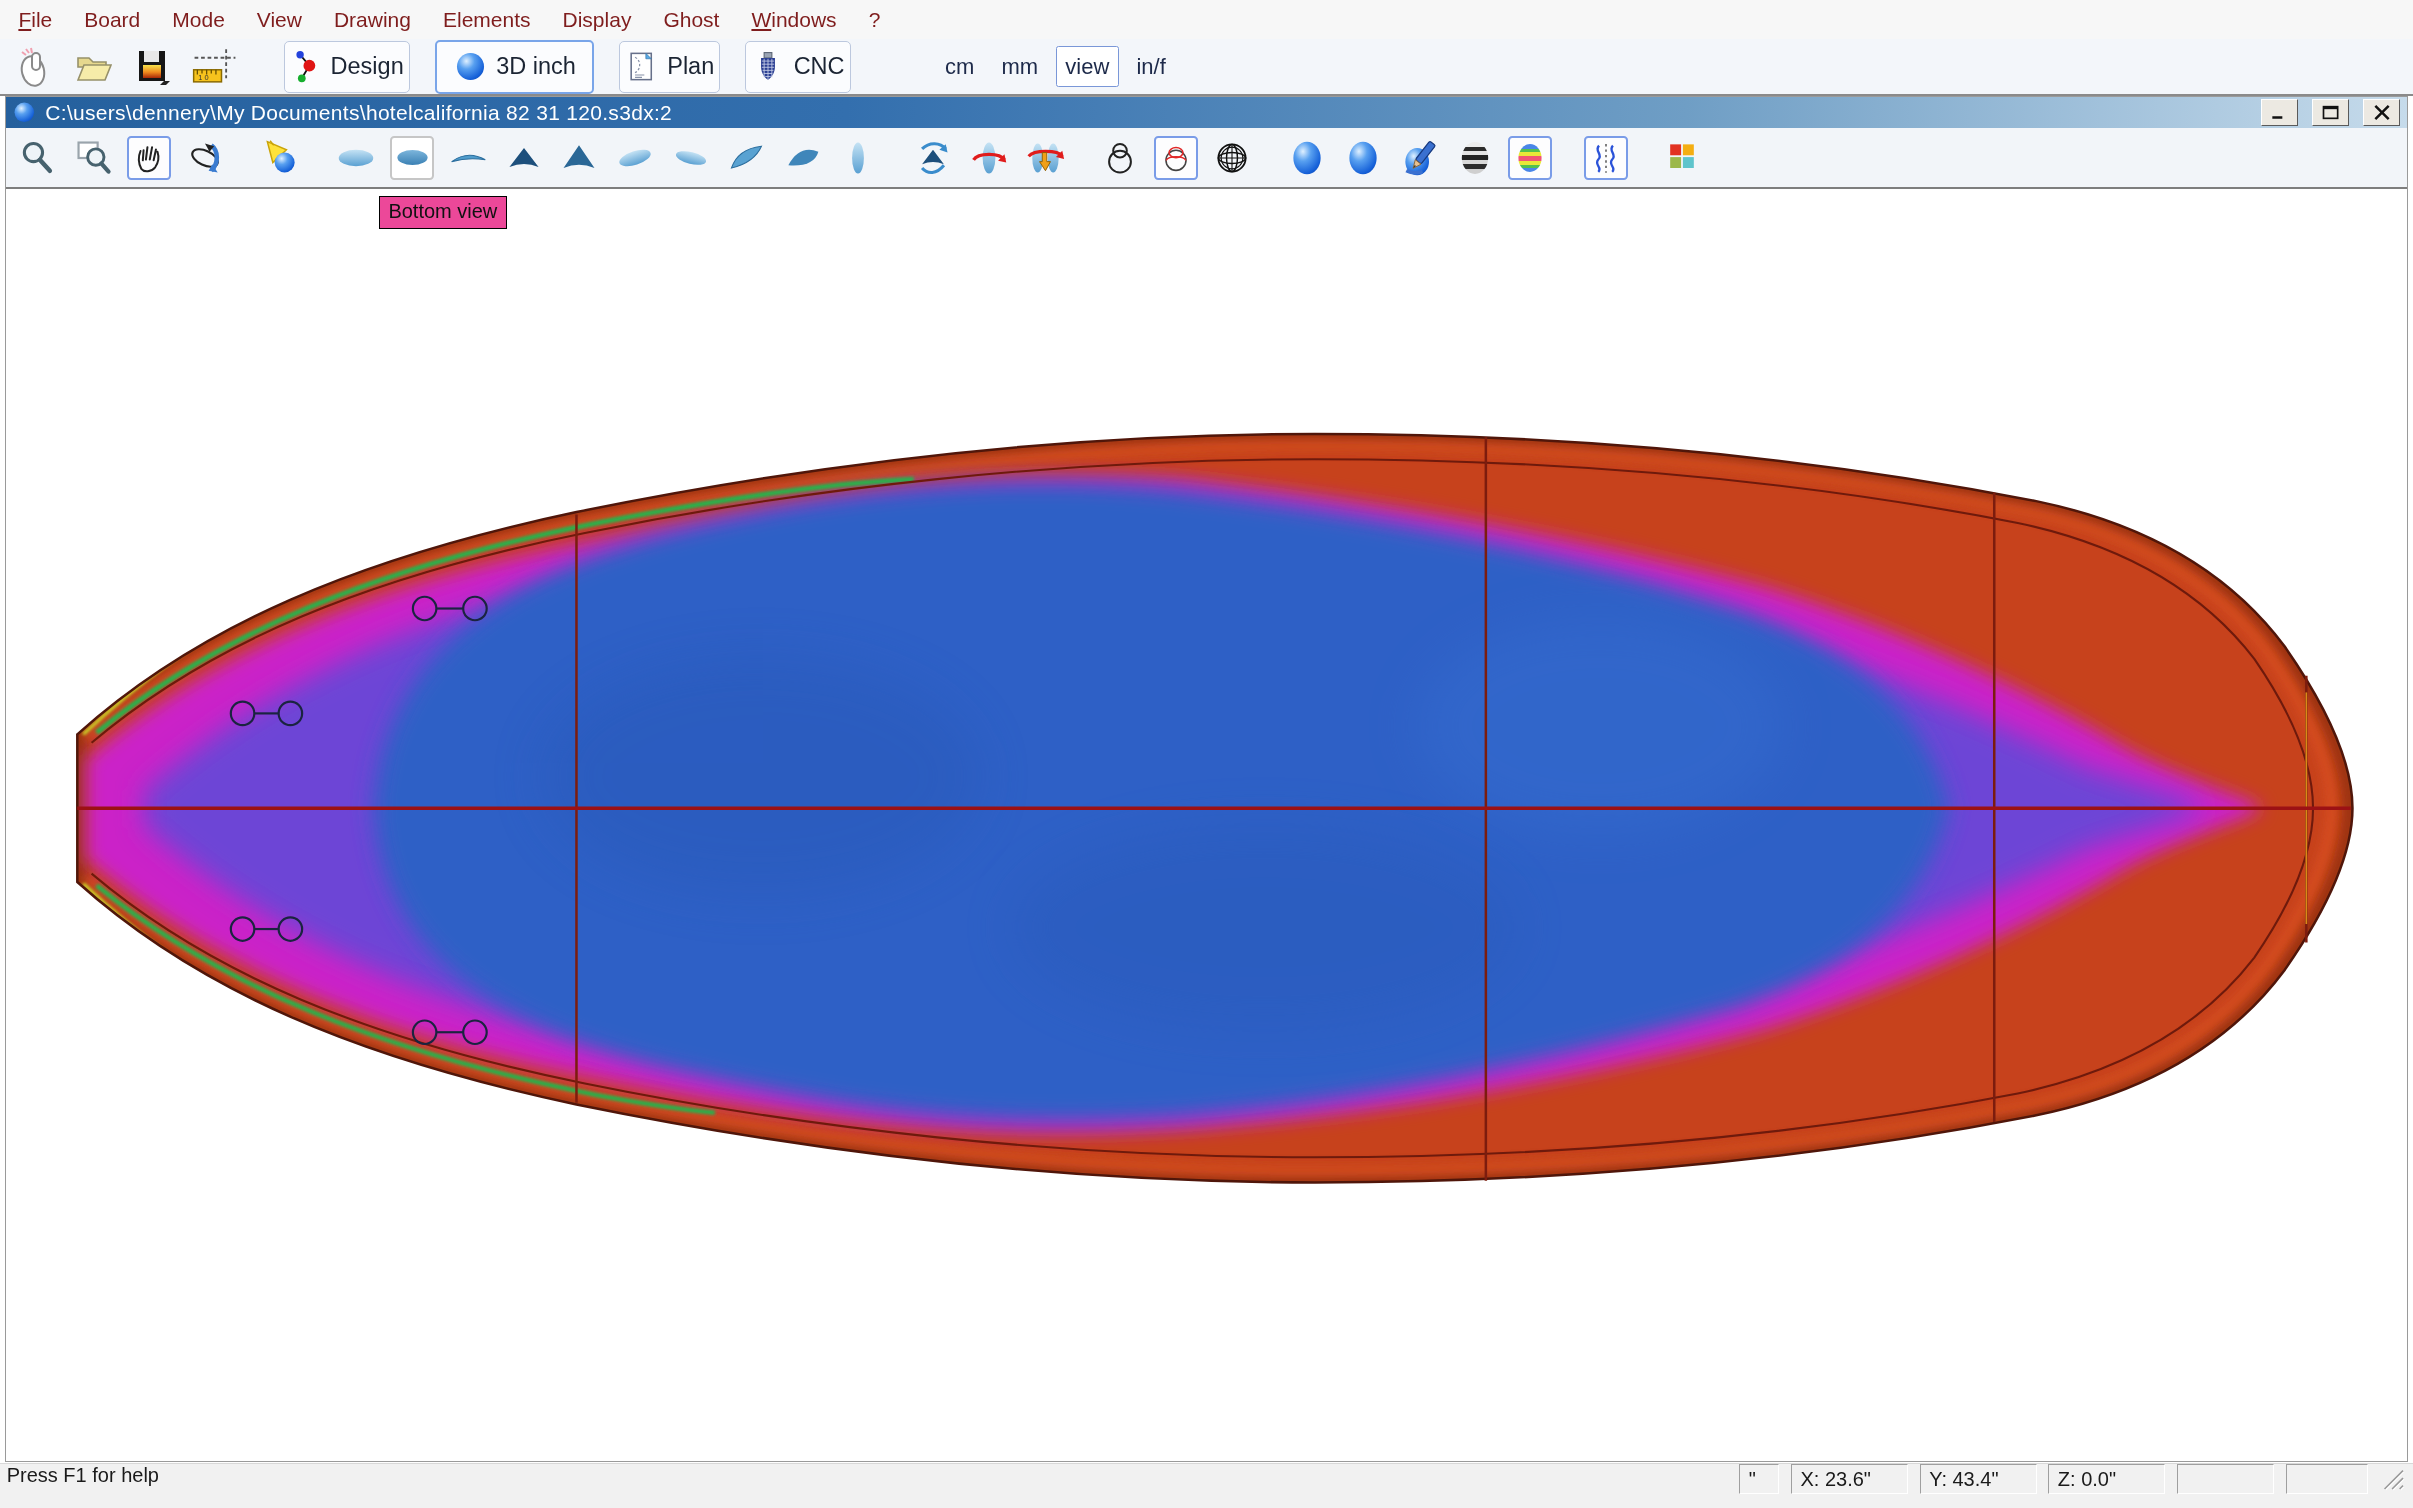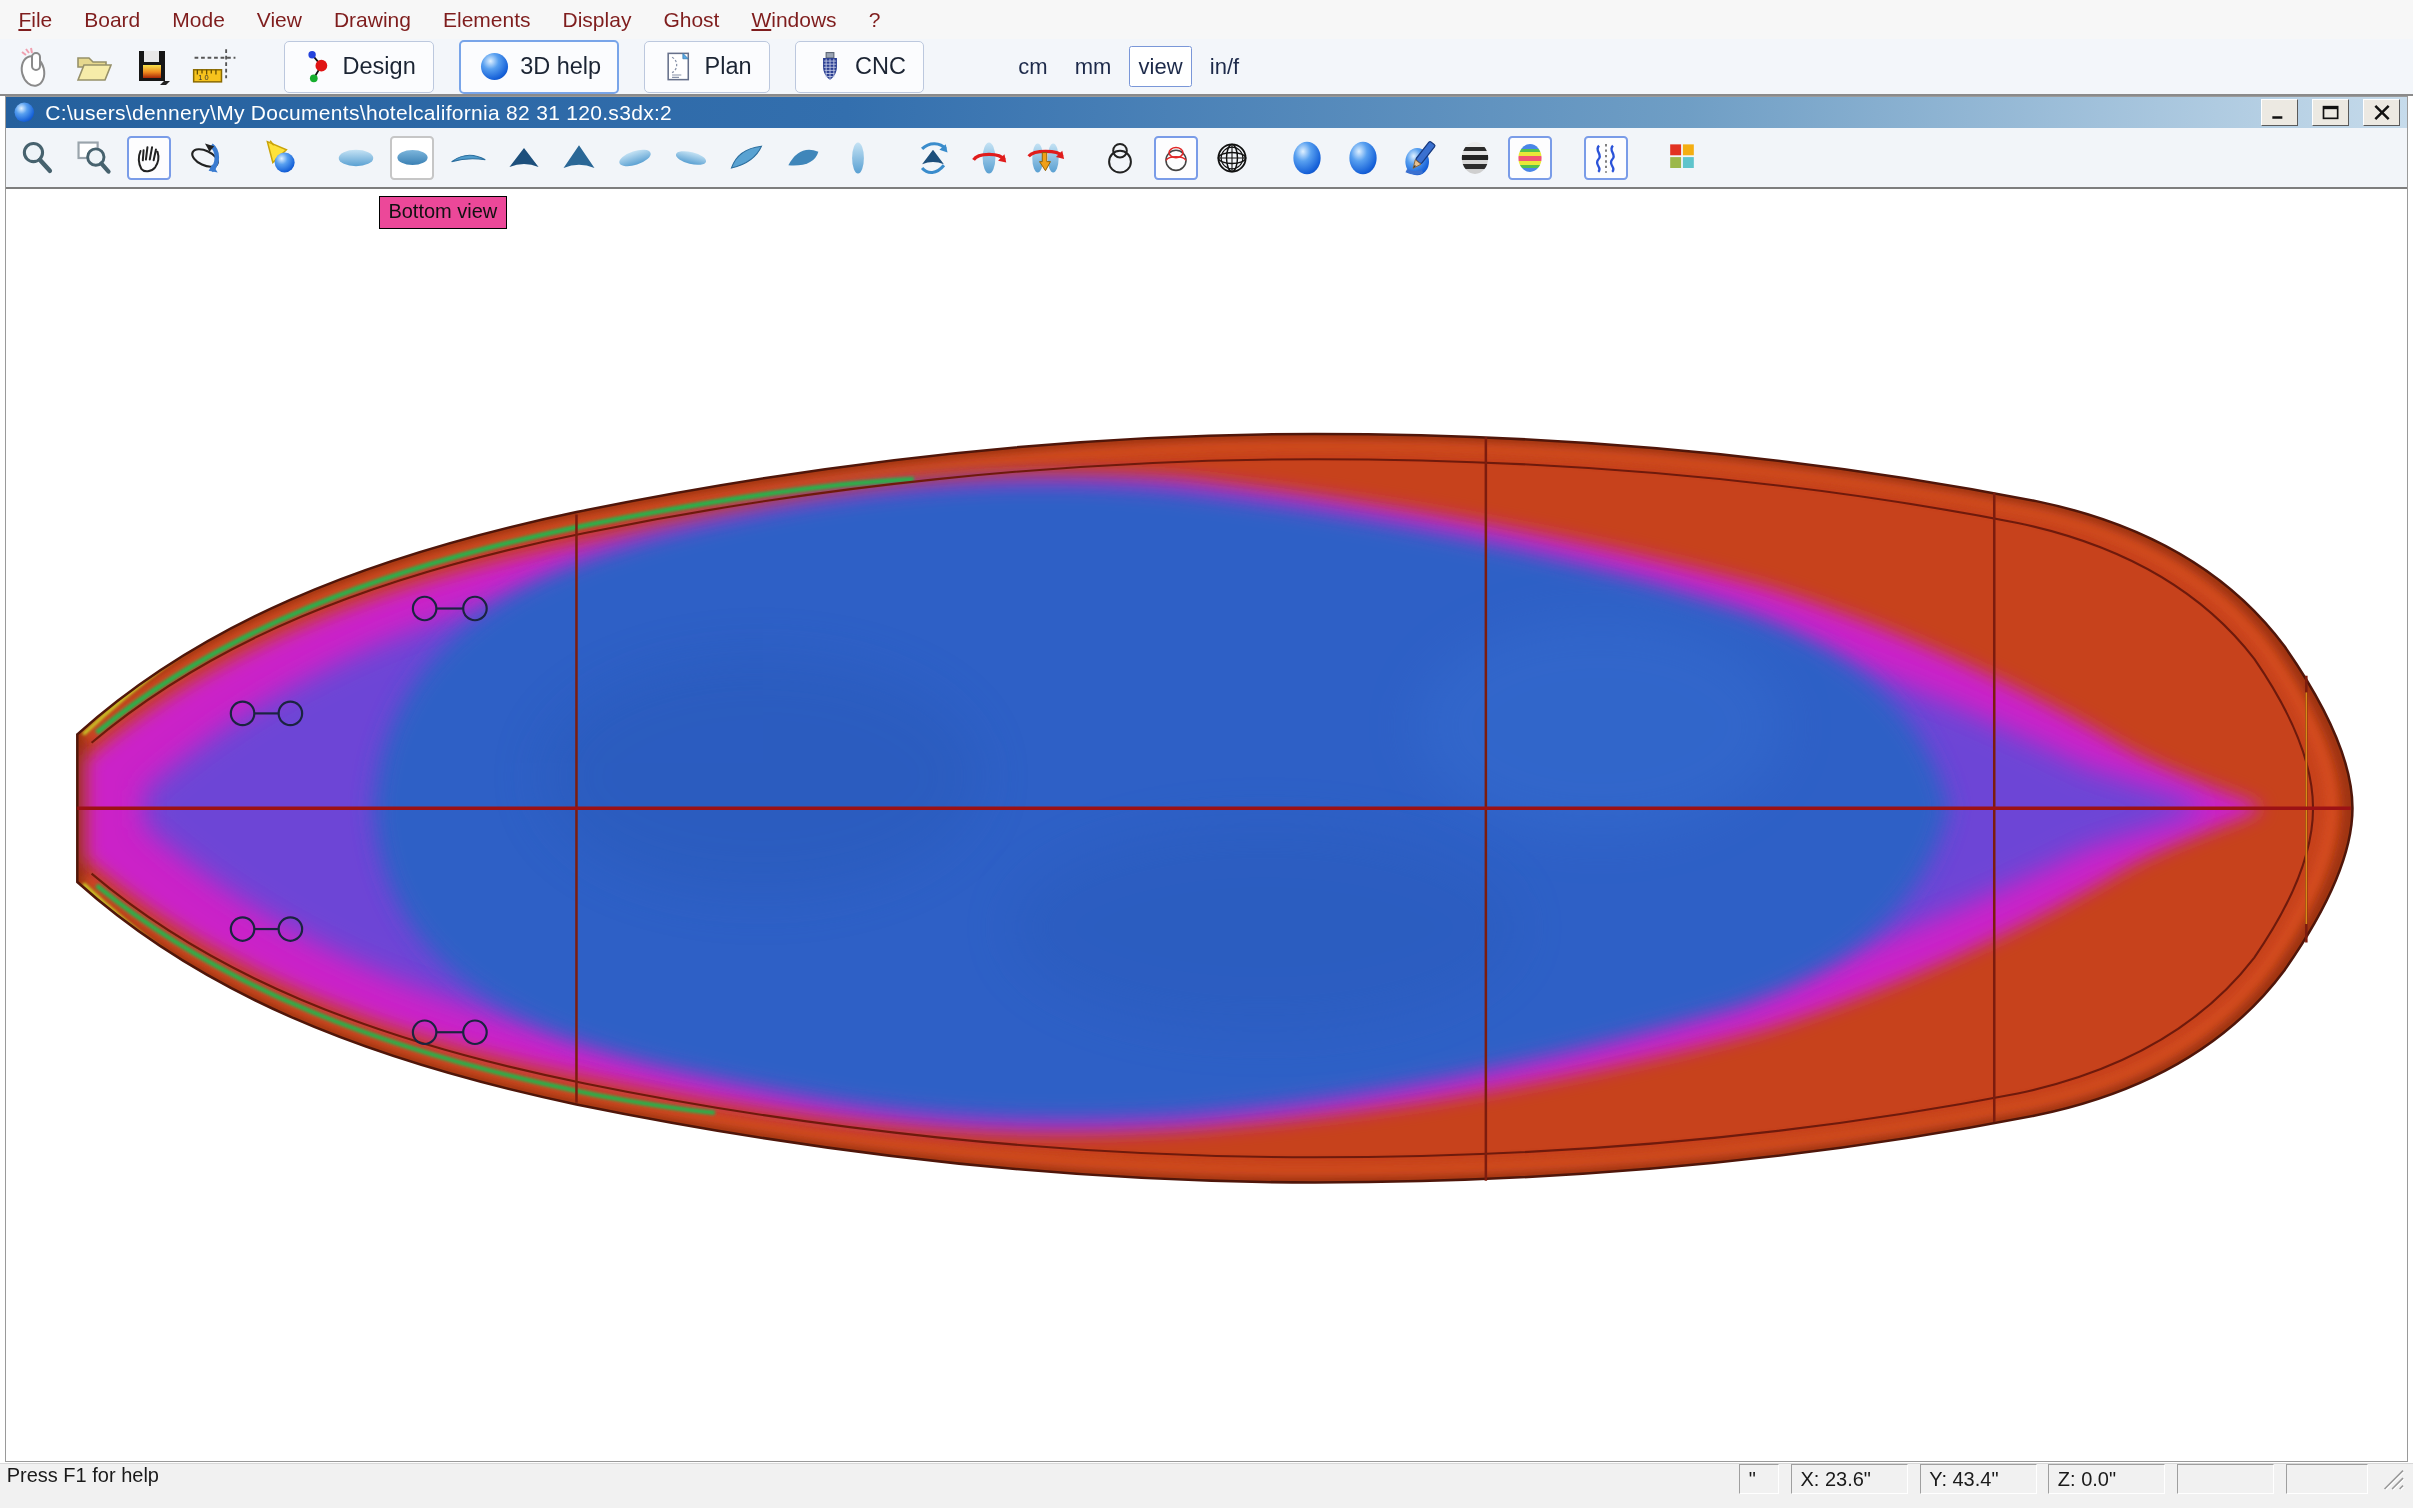--- a/index.html
+++ b/index.html
@@ -15,21 +15,21 @@
   }
   .menu-item{padding:1.7px 5px;margin-right:22px;display:inline-block;cursor:default;}
   .menu-item.accel::first-letter{text-decoration:underline;}
   
   #main-toolbar{
     height:55px;background:#f3f6fa;border-bottom:2.5px solid #8a8a8a;
     display:flex;align-items:center;padding-left:11.7px;
   }
   .tbicon{width:44px;height:44px;margin-right:15px;flex:none;}
   .big-btn{
-    height:50px;padding:0 17px;display:flex;align-items:center;gap:8.4px;
+    height:50px;padding:0 5px;display:flex;align-items:center;gap:8.4px;
     background:#fbfcfe;border:1.7px solid #bcc8de;border-radius:5px;
     margin-right:25px;font-size:23.5px;color:#1b2433;flex:none;cursor:default;
   }
   .big-btn.selected{border:2.5px solid #79a5e9;padding:0 16px;}
   .big-btn svg{flex:none;}
   #units{display:flex;align-items:center;margin-left:60px;font-size:22px;color:#1d2a4a;}
   .unit{padding:6.7px 8.4px;margin-right:8.4px;border:1.7px solid transparent;}
   .unit.selected{border:1.7px solid #7a97d8;background:#fff;border-radius:2.5px;}
   
   #doc-window{
@@ -146,21 +146,21 @@
       <defs>
           <radialGradient id="gsph" cx=".35" cy=".3" r=".85">
         <stop offset="0" stop-color="#dff0ff"></stop>
             <stop offset=".35" stop-color="#58a0f0"></stop>
         <stop offset=".8" stop-color="#1560d8"></stop>
             <stop offset="1" stop-color="#0c48b4"></stop>
       </radialGradient>
         </defs>
       <circle cx="22" cy="22" r="17" fill="url(#gsph)"></circle>
     </svg>
-    <span>3D help</span>
+    <span>3D inch</span>
   </div>
   <div class="big-btn">
     <svg width="34" height="37" viewBox="0 0 44 44">
       <rect x="8" y="5" width="26" height="34" fill="#fff" stroke="#66708a" stroke-width="2"></rect>
       <polygon points="27,5 34,12 27,12" fill="#56aae6" stroke="#3c7cb0" stroke-width="1"></polygon>
       <path d="M13 10 C21 14 21 26 13 30" stroke="#8892a8" stroke-width="1.6" fill="none" stroke-dasharray="3 2.4"></path>
       <path d="M13 33 h12 M13 36 h9" stroke="#8892a8" stroke-width="1.6"></path>
     </svg>
     <span>Plan</span>
   </div>

